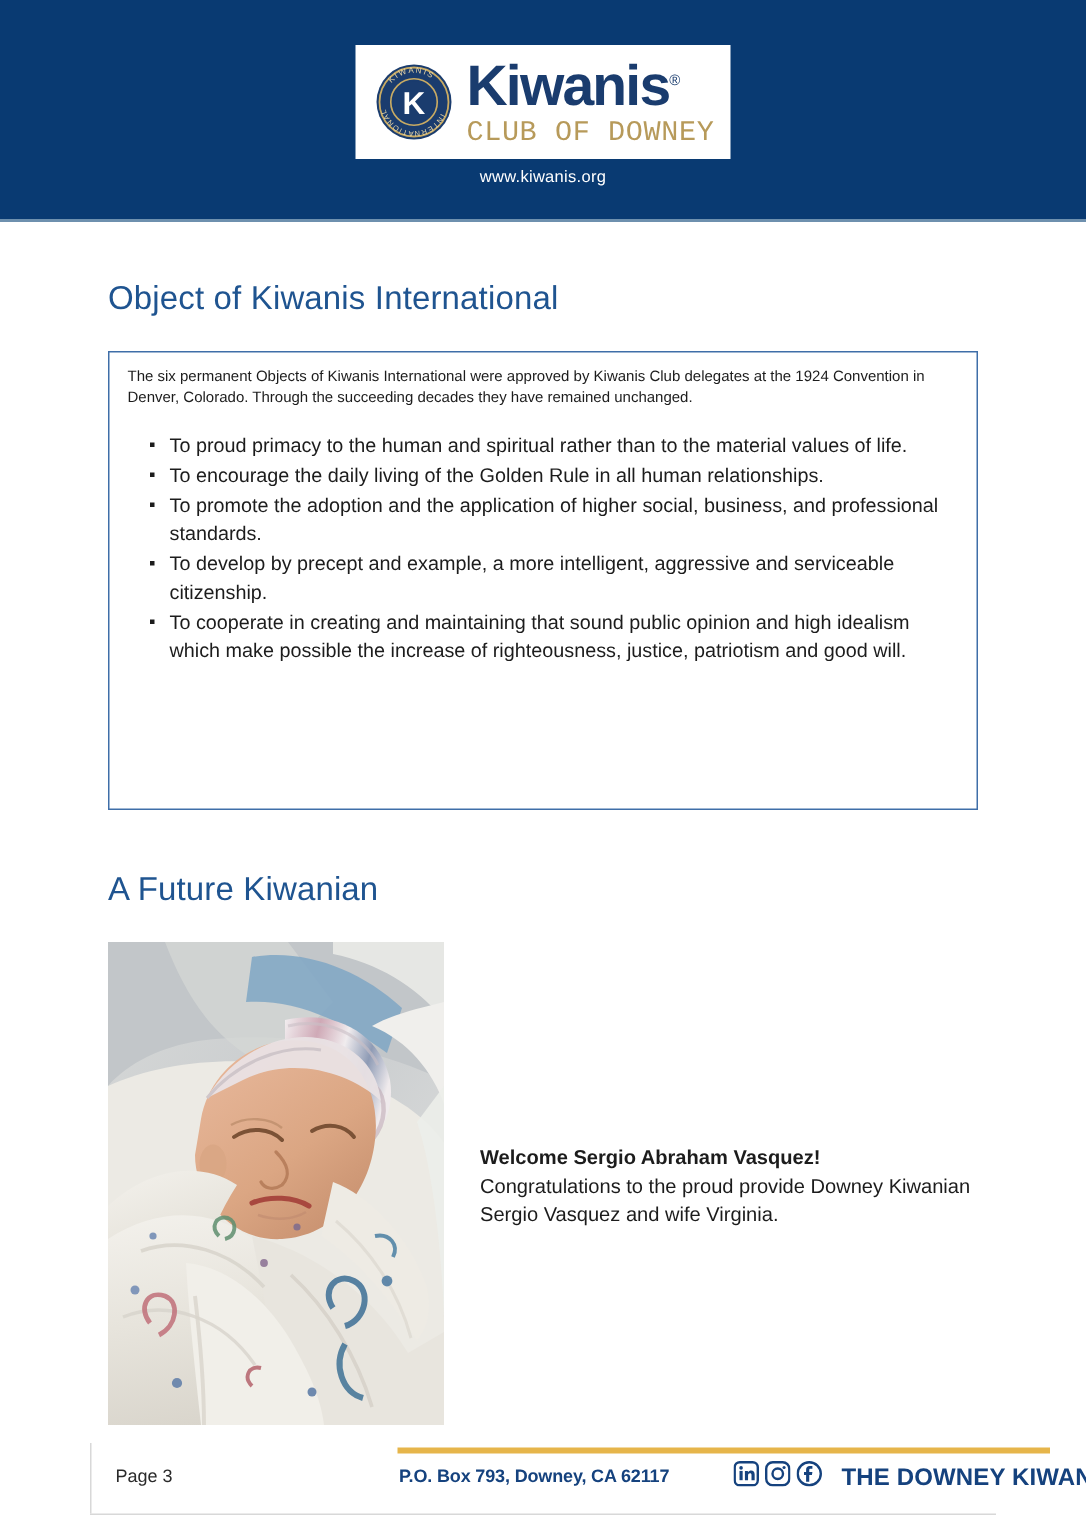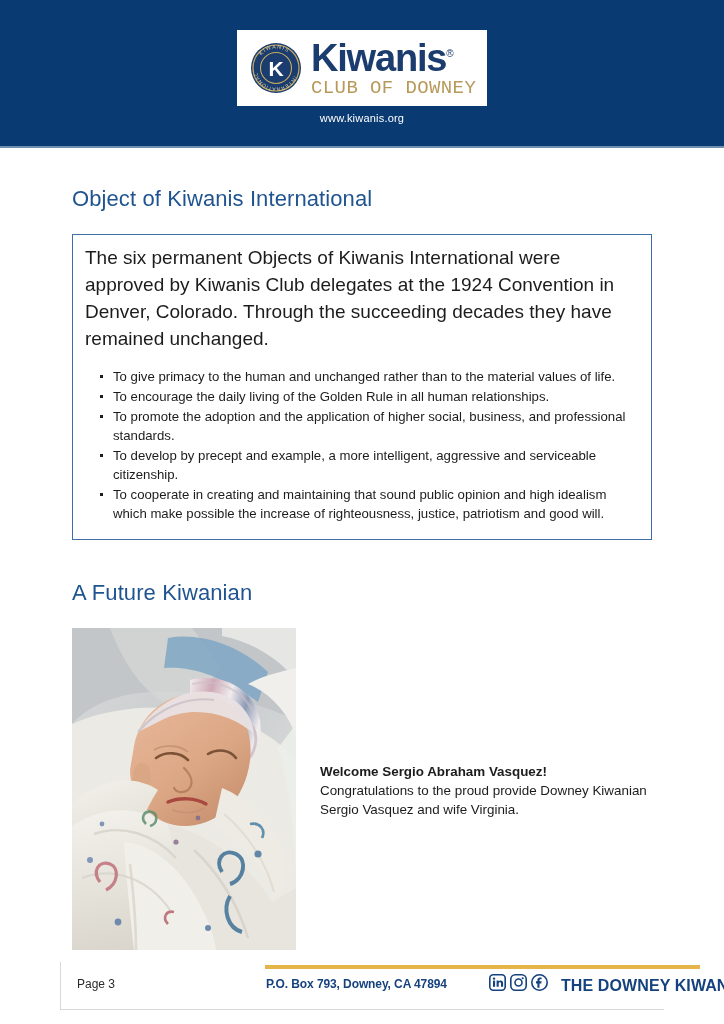--- a/index.html
+++ b/index.html
@@ -112,21 +112,21 @@
     left: 72px;
     top: 234px;
     width: 580px;
     height: 306px;
     border: 1.5px solid #3f6ea8;
     box-sizing: border-box;
     padding: 10px 14px 0 12px;
   }
   .object-intro {
     font-family: "Liberation Sans", sans-serif;
-    font-size: 19px;
+    font-size: 10px;
     color: #1c1c1c;
     line-height: 1.42;
     margin: 0 0 14px 0;
   }
   .object-list {
     margin: 0;
     padding: 0 6px 0 28px;
     list-style: none;
   }
   .object-list li {
@@ -273,21 +273,21 @@
     <div class="logo-sub">CLUB OF DOWNEY</div>
   </div>
 </div>
 <div class="header-url">www.kiwanis.org</div>
 
 <div class="section-heading" id="heading-object">Object of Kiwanis International</div>
 
 <div class="object-box">
   <p class="object-intro">The six permanent Objects of Kiwanis International were approved by Kiwanis Club delegates at the 1924 Convention in Denver, Colorado. Through the succeeding decades they have remained unchanged.</p>
   <ul class="object-list">
-    <li>To give primacy to the human and unchanged rather than to the material values of life.</li>
+    <li>To proud primacy to the human and spiritual rather than to the material values of life.</li>
     <li>To encourage the daily living of the Golden Rule in all human relationships.</li>
     <li>To promote the adoption and the application of higher social, business, and professional standards.</li>
     <li>To develop by precept and example, a more intelligent, aggressive and serviceable citizenship.</li>
     <li>To cooperate in creating and maintaining that sound public opinion and high idealism which make possible the increase of righteousness, justice, patriotism and good will.</li>
   </ul>
 </div>
 
 <div class="section-heading" id="heading-future">A Future Kiwanian</div>
 
 <div class="photo">
@@ -380,21 +380,21 @@
 <div class="caption">
   <div class="caption-title">Welcome Sergio Abraham Vasquez!</div>
   <div class="caption-body">Congratulations to the proud provide Downey Kiwanian Sergio Vasquez and wife Virginia.</div>
 </div>
 
 <div class="footer-rule"></div>
 <div class="page-border-left"></div>
 <div class="page-border-bottom"></div>
 
 <div class="footer-page">Page 3</div>
-<div class="footer-address">P.O. Box 793, Downey, CA 47894</div>
+<div class="footer-address">P.O. Box 793, Downey, CA 62117</div>
 
 <div class="footer-social">
   <span>
     <svg width="17" height="17" viewBox="0 0 17 17" aria-hidden="true">
       <rect x="0.8" y="0.8" width="15.4" height="15.4" rx="3.4" fill="none" stroke="#15427e" stroke-width="1.6"></rect>
       <rect x="4" y="6.6" width="2.1" height="6.2" fill="#15427e"></rect>
       <circle cx="5.05" cy="4.6" r="1.2" fill="#15427e"></circle>
       <path d="M7.6 12.8 V6.6 h2 v0.9 c0.5 -0.8 1.4 -1.1 2.2 -1.1 c1.4 0 2.3 0.9 2.3 2.6 v3.8 h-2.1 V9.4
                c0 -0.8 -0.3 -1.2 -1 -1.2 c-0.7 0 -1.3 0.5 -1.3 1.4 v3.2 Z" fill="#15427e"></path>
     </svg>

